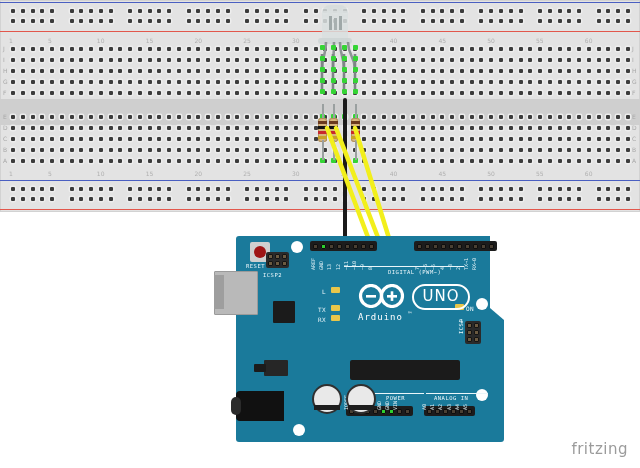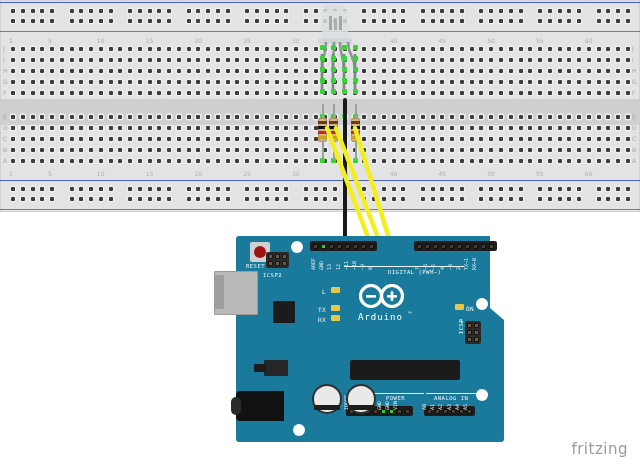--- a/index.html
+++ b/index.html
@@ -1194,20 +1194,21 @@
     <div class="led-s" style="left:219px;top:68px;width:9px;height:6px;"></div>
     <div class="boardtxt" style="left:230px;top:69px;font-size:6px;">ON</div>
 
     <svg style="position:absolute;left:122px;top:48px;width:48px;height:24px;">
       <circle cx="13" cy="12" r="10.5" fill="none" stroke="#ffffff" stroke-width="3.2"></circle>
       <circle cx="34" cy="12" r="10.5" fill="none" stroke="#ffffff" stroke-width="3.2"></circle>
       <rect x="8" y="11" width="10" height="2.6" fill="#ffffff"></rect>
       <rect x="29" y="11" width="10" height="2.6" fill="#ffffff"></rect>
       <rect x="32.7" y="7.3" width="2.6" height="9.6" fill="#ffffff"></rect>
     </svg>
+    <div class="unobox" style="left:176px;top:48px;width:54px;height:22px;">UNO</div>
     <div class="unologo" style="left:122px;top:76px;font-size:9px;font-family:'DejaVu Sans Mono',monospace;letter-spacing:1px;">Arduino</div>
     <div class="unologo" style="left:172px;top:74px;font-size:6px;">™</div>
 
     <div class="icsp v" style="left:229px;top:85px;">
       <i></i>
         <i></i>
         <i></i>
         <i></i>
         <i></i>
         <i></i>

